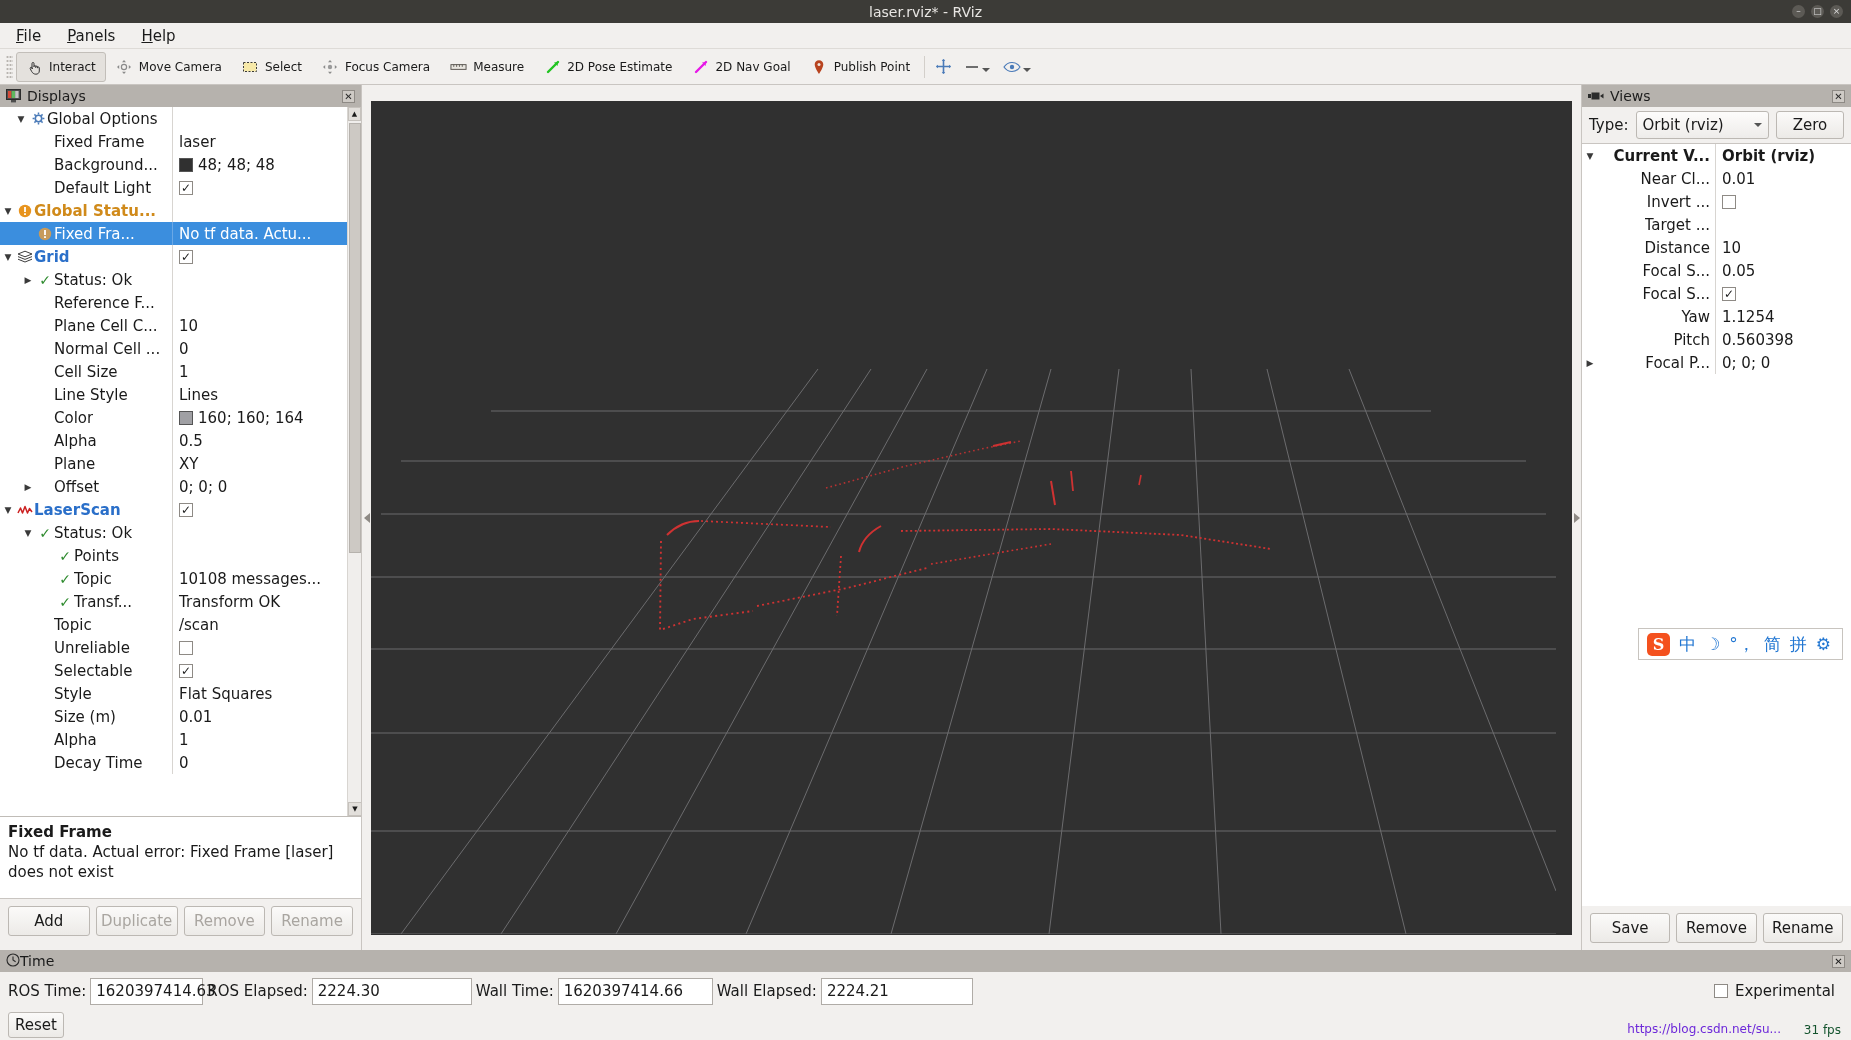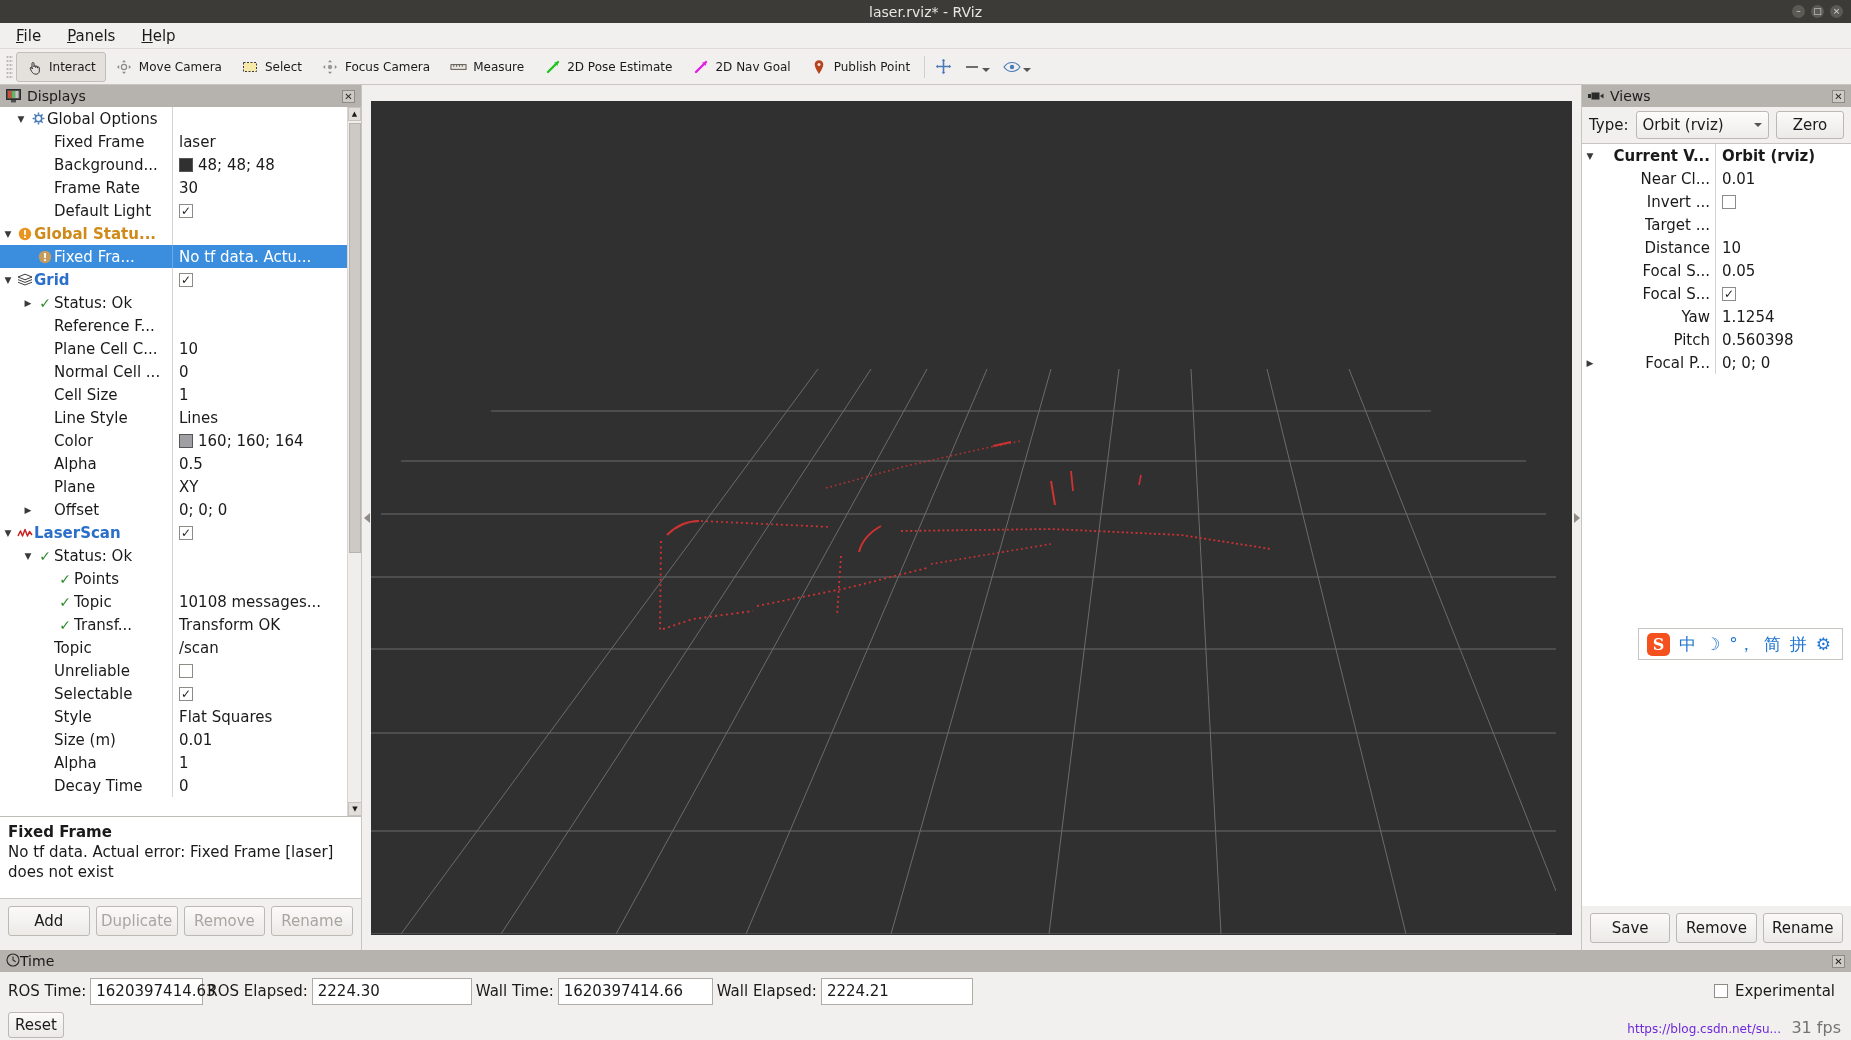--- a/index.html
+++ b/index.html
@@ -149,21 +149,21 @@
   #timerow .tfl { font-size: 15px; white-space: nowrap; }
   .tinput { height: 27px; border: 1px solid #b0aca7; background: #ffffff;
     font-size: 15px; display: flex; align-items: center; padding: 0 5px; }
   #exp { margin-left: auto; display: flex; align-items: center; gap: 7px;
     font-size: 15px; padding-right: 8px; }
   #timerow2 { height: 30px; display: flex; align-items: center;
     padding: 0 8px; position: relative; }
   #resetbtn { width: 56px; height: 26px; border: 1px solid #bcb8b3; border-radius: 3px;
     background: linear-gradient(#fbfaf9, #eceae7); font-size: 15px;
     display: flex; align-items: center; justify-content: center; }
-  #fps { position: absolute; right: 10px; bottom: 3px; font-size: 16px; color: #737373; }
+  #fps { position: absolute; right: 10px; bottom: 3px; font-size: 12px; color: #14532d; }
   #wmark { position: absolute; right: 70px; bottom: 4px; font-size: 12px; color: #6d28d9; }
 </style>
 </head>
 <body>
 
 <div id="titlebar">
   <span>laser.rviz* - RViz</span>
   <div class="wbtns">
     <div class="wbtn">–</div>
     <div class="wbtn">□</div>
@@ -327,30 +327,20 @@
           </div>
           <div class="trow">
             <div class="tname" style="padding-left:20px;flex:0 0 172px;width:172px">
               <span class="arrow"></span>
               <span class="ticon"></span>
               <span class="lbl" style="">Background...</span>
             </div>
             <div class="tval">
               <span class="swatch" style="background:#303030"></span>
               <span>48; 48; 48</span>
-            </div>
-          </div>
-          <div class="trow">
-            <div class="tname" style="padding-left:20px;flex:0 0 172px;width:172px">
-              <span class="arrow"></span>
-              <span class="ticon"></span>
-              <span class="lbl" style="">Frame Rate</span>
-            </div>
-            <div class="tval">
-              <span>30</span>
             </div>
           </div>
           <div class="trow">
             <div class="tname" style="padding-left:20px;flex:0 0 172px;width:172px">
               <span class="arrow"></span>
               <span class="ticon"></span>
               <span class="lbl" style="">Default Light</span>
             </div>
             <div class="tval">
               <span class="chk">✓</span>

